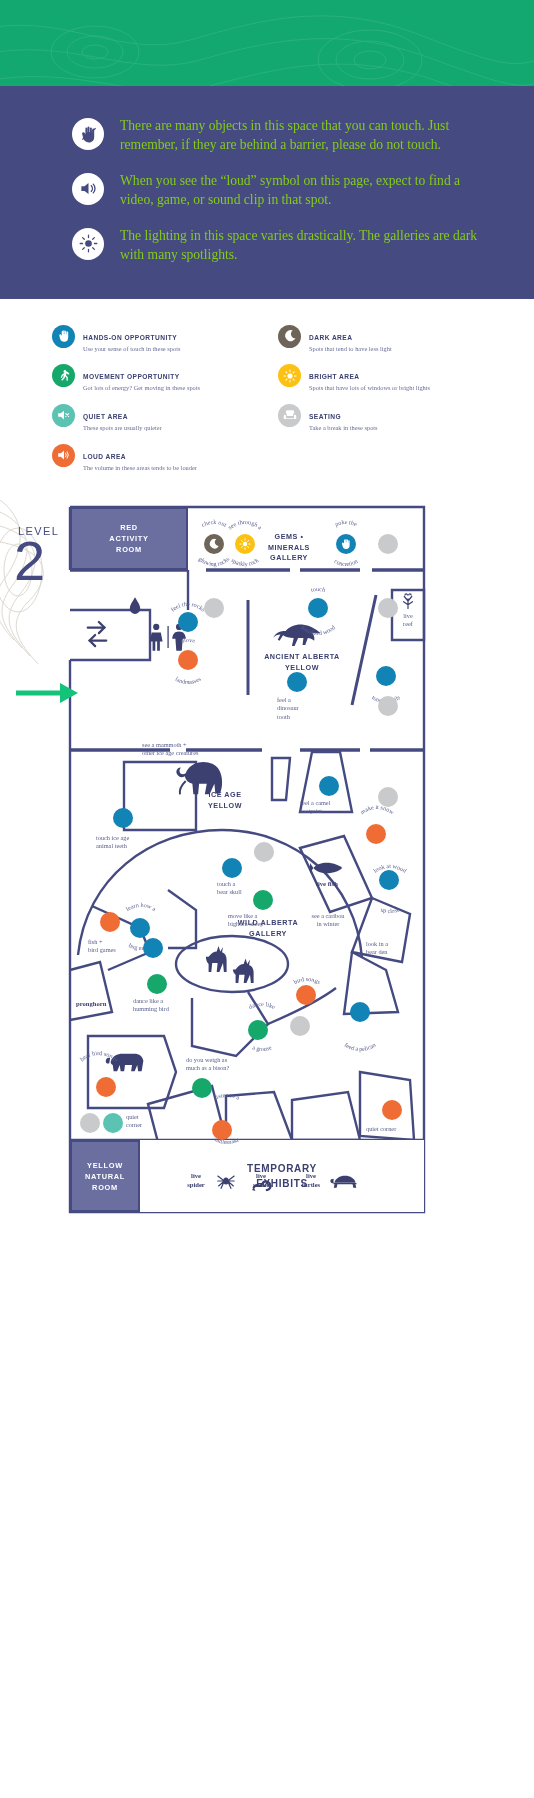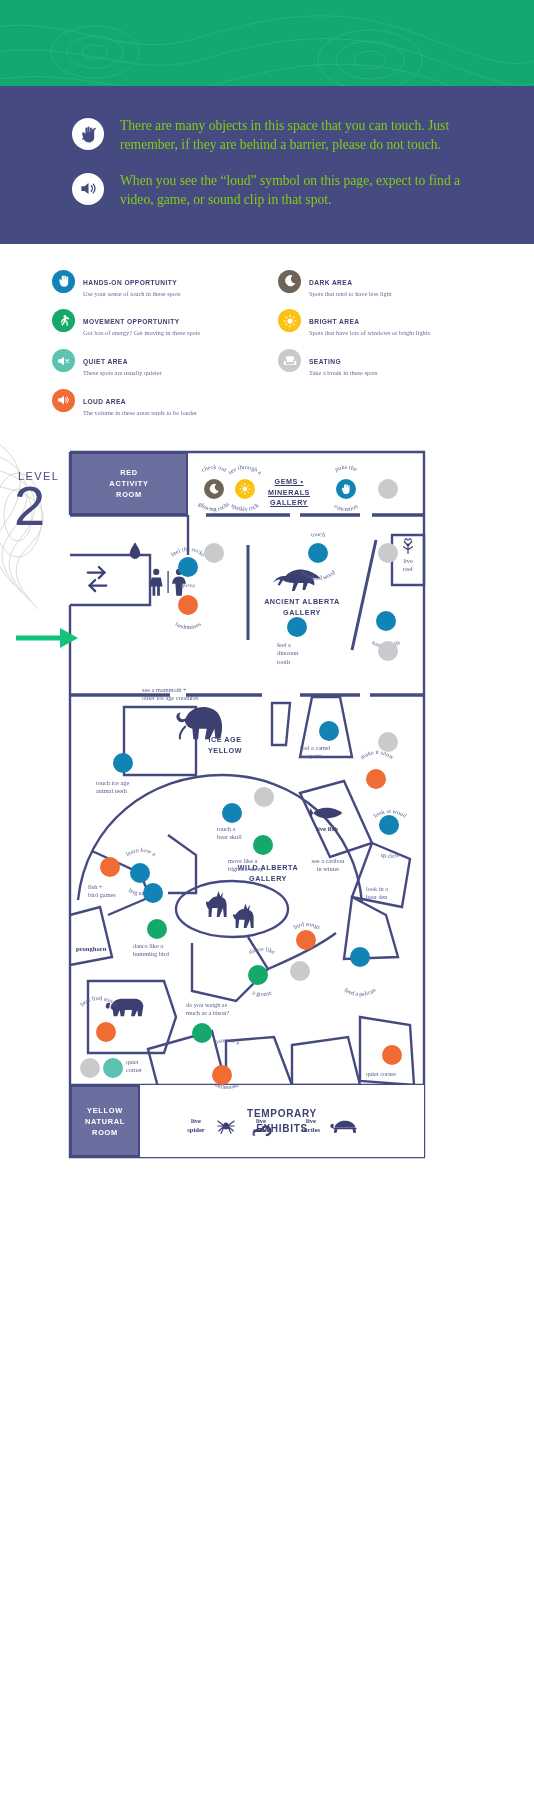--- a/index.html
+++ b/index.html
@@ -249,20 +249,31 @@
     <span class="tip-icon">
       <svg viewBox="0 0 24 24">
           <path d="M3 9v6h4l5 4V5L7 9H3z"></path>
           <path d="M15.5 8.5a5 5 0 0 1 0 7" stroke="#454a80" stroke-width="1.7" fill="none" stroke-linecap="round"></path>
           <path d="M18 6.5a8 8 0 0 1 0 11" stroke="#454a80" stroke-width="1.7" fill="none" stroke-linecap="round"></path>
         </svg>
     </span>
     <span class="tip-text">When you see the “loud” symbol on this page, expect to find a video, game, or sound clip in that spot.</span>
   </div>
 
+  <div class="tip">
+    <span class="tip-icon">
+      <svg viewBox="0 0 24 24">
+          <circle cx="12" cy="12" r="4.2"></circle>
+          <g stroke="#454a80" stroke-width="1.6" stroke-linecap="round">
+            <path d="M12 1.5v3M12 19.5v3M1.5 12h3M19.5 12h3M4.6 4.6l2.1 2.1M17.3 17.3l2.1 2.1M19.4 4.6l-2.1 2.1M6.7 17.3l-2.1 2.1"></path>
+          </g>
+        </svg>
+    </span>
+    <span class="tip-text">The lighting in this space varies drastically. The galleries are dark with many spotlights.</span>
+  </div>
 </section>
 
 <section class="legend">
   <div class="legend-col">
 
     <div class="legend-row">
       <span class="lg-icon c-hands">
         <svg viewBox="0 0 24 24">
             <path d="M12 2a1.2 1.2 0 0 1 1.2 1.2v6h.6v-5a1.2 1.2 0 0 1 2.4 0v5h.6v-3.6a1.2 1.2 0 0 1 2.4 0V15c0 4-2.6 7-6.6 7s-6.9-2.4-7.5-6.2L4 11.3c-.3-1 .3-1.9 1.3-2.1.8-.2 1.5.2 1.9.9l.9 1.6V4.4a1.2 1.2 0 0 1 2.4 0v4.8h.3V3.2A1.2 1.2 0 0 1 12 2z"></path>
           </svg>
@@ -457,26 +468,26 @@
     <span style="white-space:pre-line">TEMPORARY
 EXHIBITS</span>
   </div>
 
   <div class="cap ctr" style="left:392px;top:112px;width:32px;">live
 reef</div>
   <svg class="animal" style="left:399px;top:92px" width="18" height="18" viewBox="0 0 24 24">
     <path d="M12 22V9M12 12 7 6M12 12l5-6M12 17 6 13M12 17l6-4M8 4a1.6 1.6 0 1 1 3.2 0M13 4a1.6 1.6 0 1 1 3.2 0" stroke="#3b4070" stroke-width="1.6" fill="none" stroke-linecap="round"></path>
   </svg>
 
-  <div class="gal" style="left:254px;top:32px;width:70px;text-decoration:underline;">GEMS •
+  <div class="gal" style="left:254px;top:32px;width:70px;">GEMS •
 MINERALS
 GALLERY</div>
 
   <div class="gal" style="left:252px;top:152px;width:100px;">ANCIENT ALBERTA
-GALLERY</div>
+YELLOW</div>
 
   <div class="gal" style="left:190px;top:290px;width:70px;">ICE AGE
 YELLOW</div>
 
   <div class="gal" style="left:218px;top:418px;width:100px;">WILD ALBERTA
 GALLERY</div>
 
   <svg class="animal" style="left:268px;top:122px" width="62" height="32" viewBox="0 0 70 36">
     <path d="M6 18c2-6 8-8 14-8 4-5 12-8 20-7 8 1 14 5 19 9-3 1-6 1-9 0 2 3 3 6 2 9-2-2-5-3-7-3l-3 8h-3l1-8h-6l-4 9h-3l2-9c-5 0-9-1-12-3l-4 6-2-1 3-6c-3 0-6 1-8 4z" fill="#3b4070"></path>
   </svg>

